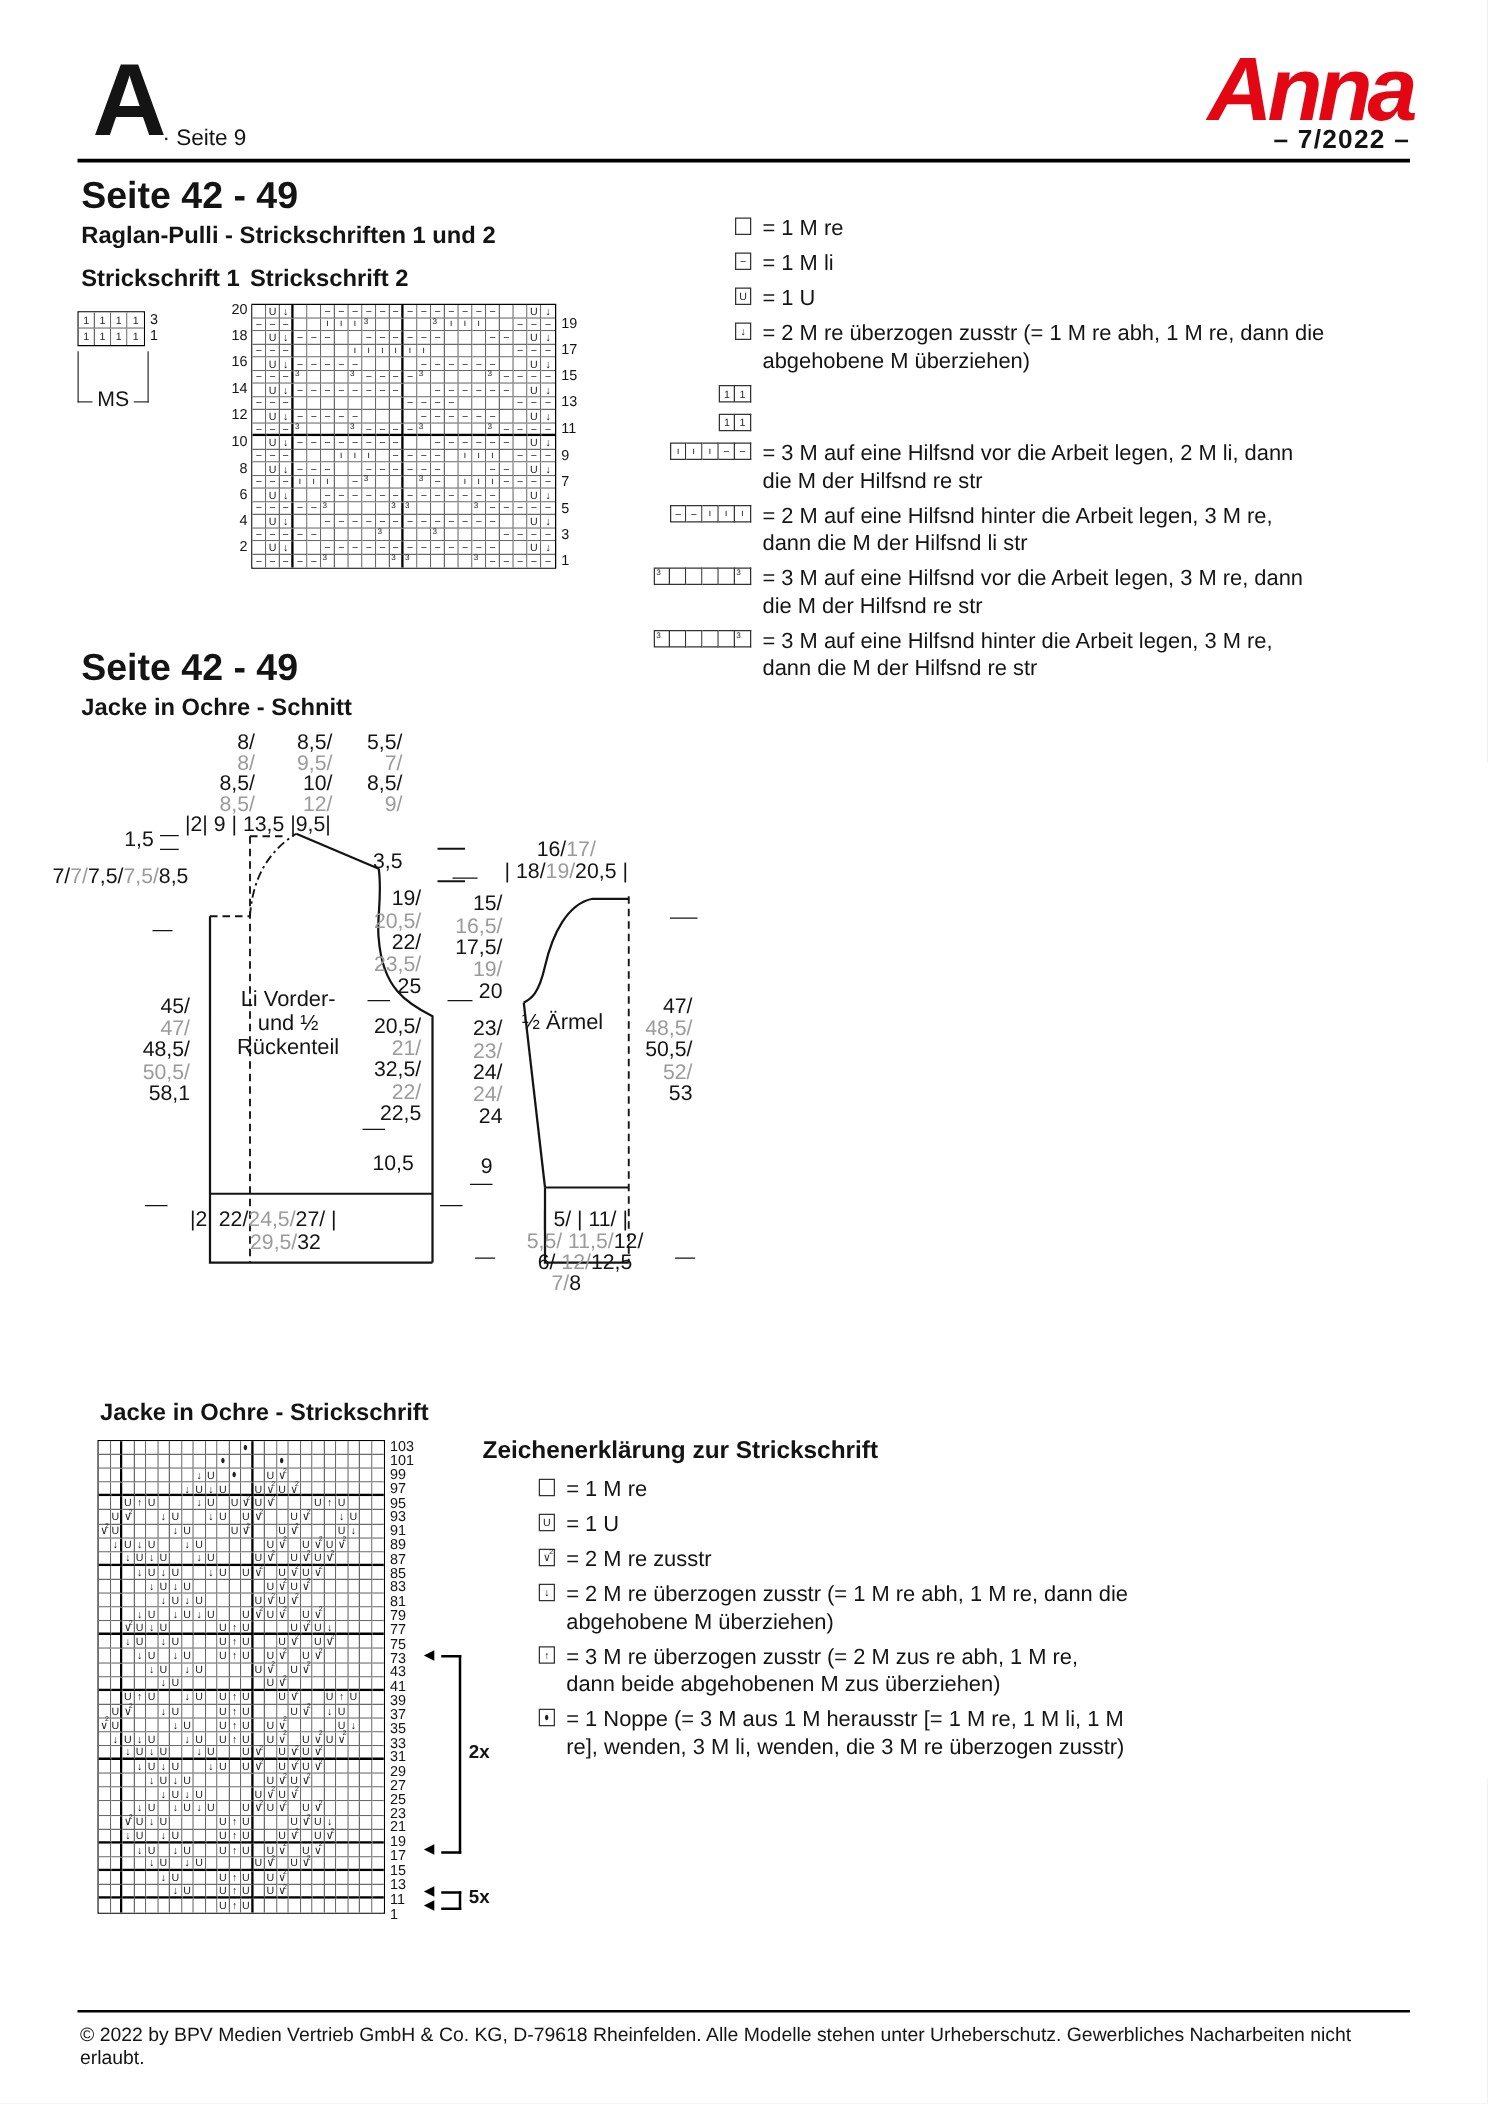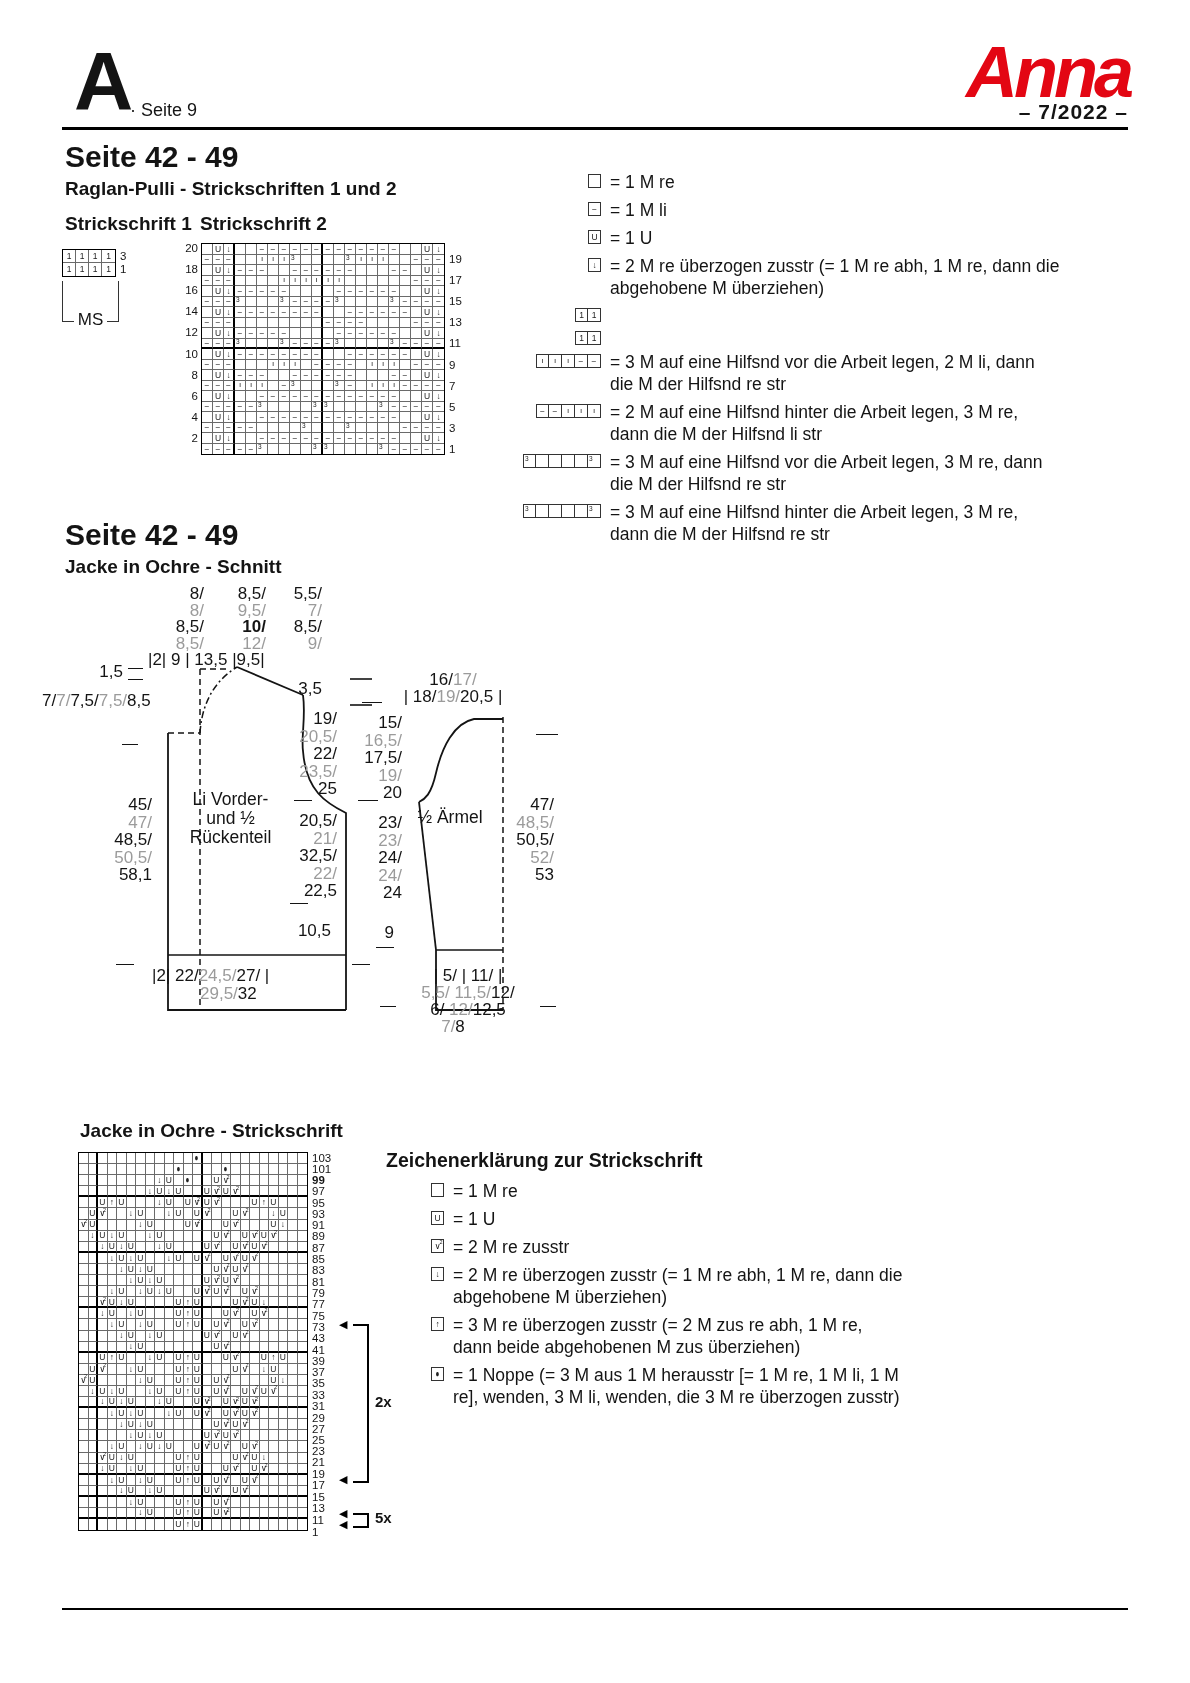--- a/index.html
+++ b/index.html
@@ -781,21 +781,21 @@
         <span class="mcell" style="width: 62px;">8,5/</span>
         <span class="mcell" style="width: 56px;">5,5/</span>
       </div>
       <div class="mrow gray">
         <span class="mcell" style="width: 56px;">8/</span>
         <span class="mcell" style="width: 62px;">9,5/</span>
         <span class="mcell" style="width: 56px;">7/</span>
       </div>
       <div class="mrow">
         <span class="mcell" style="width: 56px;">8,5/</span>
-        <span class="mcell" style="width: 62px; font-weight: bold;">10/</span>
+        <span class="mcell" style="width: 62px;">10/</span>
         <span class="mcell" style="width: 56px;">8,5/</span>
       </div>
       <div class="mrow gray">
         <span class="mcell" style="width: 56px;">8,5/</span>
         <span class="mcell" style="width: 62px;">12/</span>
         <span class="mcell" style="width: 56px;">9/</span>
       </div>
     </div>
   <div class="abs meas b" style="left:148px;top:652px;font-weight:normal">|2| 9 |  13,5  |9,5|</div>
 
@@ -1790,21 +1790,21 @@
               <span class="cc" style="width: 9.5px; height: 11.1px;"></span>
               <span class="cc" style="width: 9.5px; height: 11.1px;"></span>
               <span class="cc" style="width: 9.5px; height: 11.1px;"></span>
               <span class="cc" style="width: 9.5px; height: 11.1px;"></span>
               <span class="cc" style="width: 9.5px; height: 11.1px;"></span>
             </div>
           </div>
           <div class="numcol">
             <div class="numR" style="width: 26px; height: 11.1px;">103</div>
             <div class="numR" style="width: 26px; height: 11.1px;">101</div>
-            <div class="numR" style="width: 26px; height: 11.1px; font-weight: bold;">99</div>
+            <div class="numR" style="width: 26px; height: 11.1px;">99</div>
             <div class="numR" style="width: 26px; height: 12.1px;">97</div>
             <div class="numR" style="width: 26px; height: 11.1px;">95</div>
             <div class="numR" style="width: 26px; height: 11.1px;">93</div>
             <div class="numR" style="width: 26px; height: 11.1px;">91</div>
             <div class="numR" style="width: 26px; height: 11.1px;">89</div>
             <div class="numR" style="width: 26px; height: 12.1px;">87</div>
             <div class="numR" style="width: 26px; height: 11.1px;">85</div>
             <div class="numR" style="width: 26px; height: 11.1px;">83</div>
             <div class="numR" style="width: 26px; height: 11.1px;">81</div>
             <div class="numR" style="width: 26px; height: 11.1px;">79</div>
@@ -1878,14 +1878,15 @@
         <span class="licon">
           <span class="cc nop">
             <span>●</span>
           </span>
         </span>
         <span class="ltext">= 1 Noppe (= 3 M aus 1 M herausstr [= 1 M re, 1 M li, 1 M re], wenden, 3 M li, wenden, die 3 M re überzogen zusstr)</span>
       </div>
     </div>
 
   <div class="rule" style="left:62px;top:1608px;width:1066px;height:2px"></div>
+  <div class="abs footer" style="left:64px;top:1620px;width:1070px">© 2022 by BPV Medien Vertrieb GmbH &amp; Co. KG, D-79618 Rheinfelden. Alle Modelle stehen unter Urheberschutz. Gewerbliches Nacharbeiten nicht erlaubt.</div>
 
 </div>
 
 </body></html>

